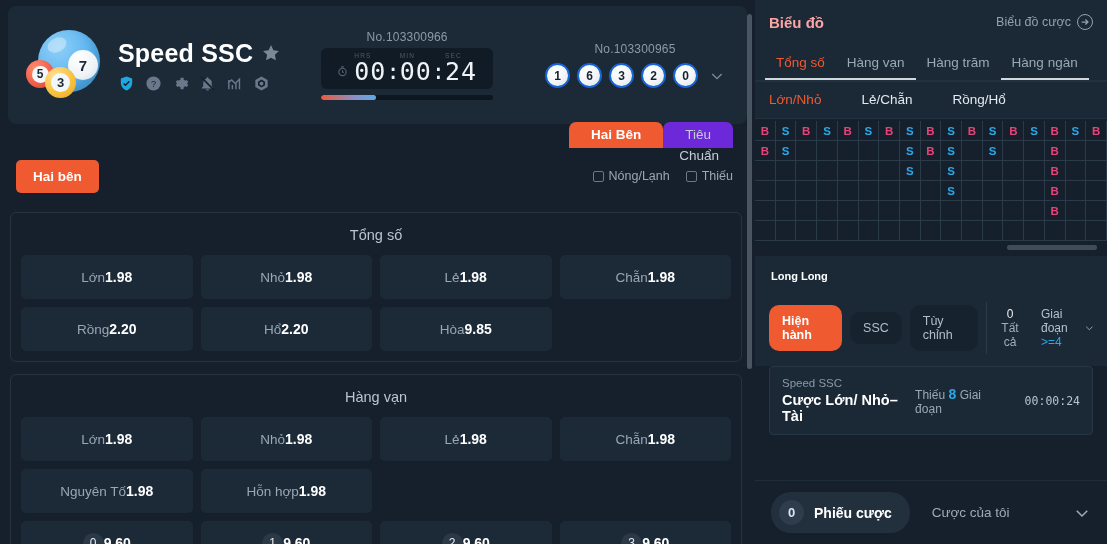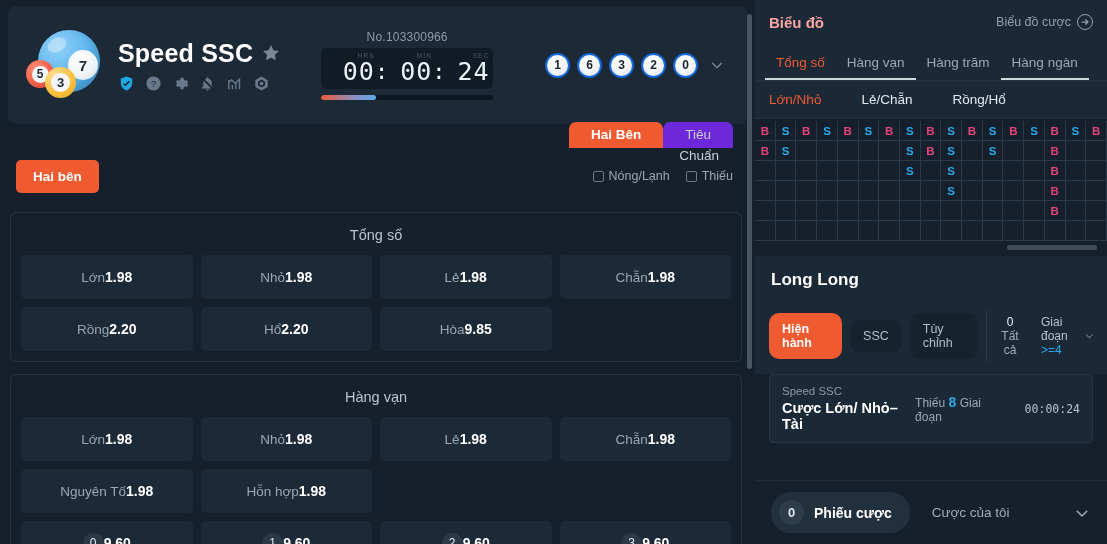--- a/index.html
+++ b/index.html
@@ -67,21 +67,21 @@
 
   .timerwrap { margin-left: 40px; text-align: center; width: 172px; }
   .periodno { font-size: 12px; color: #8b99a8; margin-bottom: 4px; letter-spacing:.2px;}
   .timerbox {
     background: #101b26; border-radius: 6px; padding: 4px 8px 5px 8px;
     display: flex; align-items: center; justify-content: center; gap: 6px;
     position: relative;
   }
   .clockicon { width: 11px; height: 11px; color: #53626f; margin-top: 7px; }
   .digits { display: flex; gap: 0; }
-  .unit { display: flex; flex-direction: column; align-items: flex-end; margin-left: 12px; }
+  .unit { display: flex; flex-direction: column; align-items: flex-start; }
   .ulab { font-size: 6.5px; color: #4d5b68; letter-spacing: 1.2px; line-height: 8px; }
   .udig { font-size: 25px; color: #eef3f8; font-family: "DejaVu Sans Mono", monospace; line-height: 24px; letter-spacing: 1px; }
   .colon { font-size: 22px; color: #eef3f8; font-family: "DejaVu Sans Mono", monospace; align-self: flex-end; line-height: 25px; }
   .progbar { height: 5px; border-radius: 3px; background: #0d1721; margin-top: 6px; overflow: hidden; }
   .progfill { height: 100%; width: 32%; border-radius: 3px; background: linear-gradient(90deg,#ef5a37 0%, #8c8fc5 60%, #5ea9e8 100%); }
 
   .resultwrap { margin-left: auto; margin-right: 22px; text-align: center; }
   .resultwrap .periodno { margin-bottom: 7px; }
   .balls { display: flex; align-items: center; gap: 7px; }
   .rball {
@@ -158,21 +158,21 @@
   .road { display: grid; grid-template-columns: repeat(17, 1fr); width: 352px; }
   .rcell {
     height: 20px; border-right: 1px solid #2b3a49; border-bottom: 1px solid #2b3a49;
     display: flex; align-items: center; justify-content: center;
     font-size: 11.5px; font-weight: bold; font-family: "Liberation Sans", sans-serif;
   }
   .rcell.B { color: #e4447a; }
   .rcell.S { color: #2aa8e8; }
   .hscroll { height: 5px; background: #5f6b78; border-radius: 3px; width: 90px; margin: 4px 10px 0 auto; opacity:.6; }
 
-  .llhead { padding: 14px 14px 12px 16px; font-size: 17px; font-weight: bold; color: #fff; background: #1b2937; margin-top: 6px; }
+  .llhead { padding: 14px 14px 12px 16px; font-size: 11px; font-weight: bold; color: #fff; background: #1b2937; margin-top: 6px; }
   .llctrl { display: flex; align-items: center; gap: 8px; padding: 8px 12px 12px 14px; background: #1b2937; }
   .pill {
     background: #16222e; border-radius: 10px; padding: 9px 13px; font-size: 12.5px; color: #b2bfcb; cursor: pointer;
   }
   .pill.active { background: #ef5a30; color: #fff; font-weight: bold; }
   .twoline { text-align: center; line-height: 14px; padding: 5px 10px; border-left: 1px solid #2c3b49; }
   .twoline .t1 { font-size: 12px; color: #e6ecf2; }
   .twoline .t2 { font-size: 12px; color: #9fadba; }
   .stage { display: flex; align-items: center; gap: 4px; cursor: pointer; }
   .stage .lab { font-size: 12px; color: #b4c1cd; line-height: 14px; }
@@ -278,20 +278,21 @@
               <div class="udig">24</div>
             </div>
           </div>
         </div>
         <div class="progbar">
             <div class="progfill"></div>
           </div>
       </div>
 
       <div class="resultwrap">
+        <div class="periodno">No.103300965</div>
         <div class="balls">
           <div class="rball">1</div>
           <div class="rball">6</div>
           <div class="rball">3</div>
           <div class="rball">2</div>
           <div class="rball">0</div>
           <svg class="chev-down" viewBox="0 0 24 24" fill="none" stroke="currentColor" stroke-width="2">
               <path d="M5 9l7 7 7-7"></path>
             </svg>
         </div>

